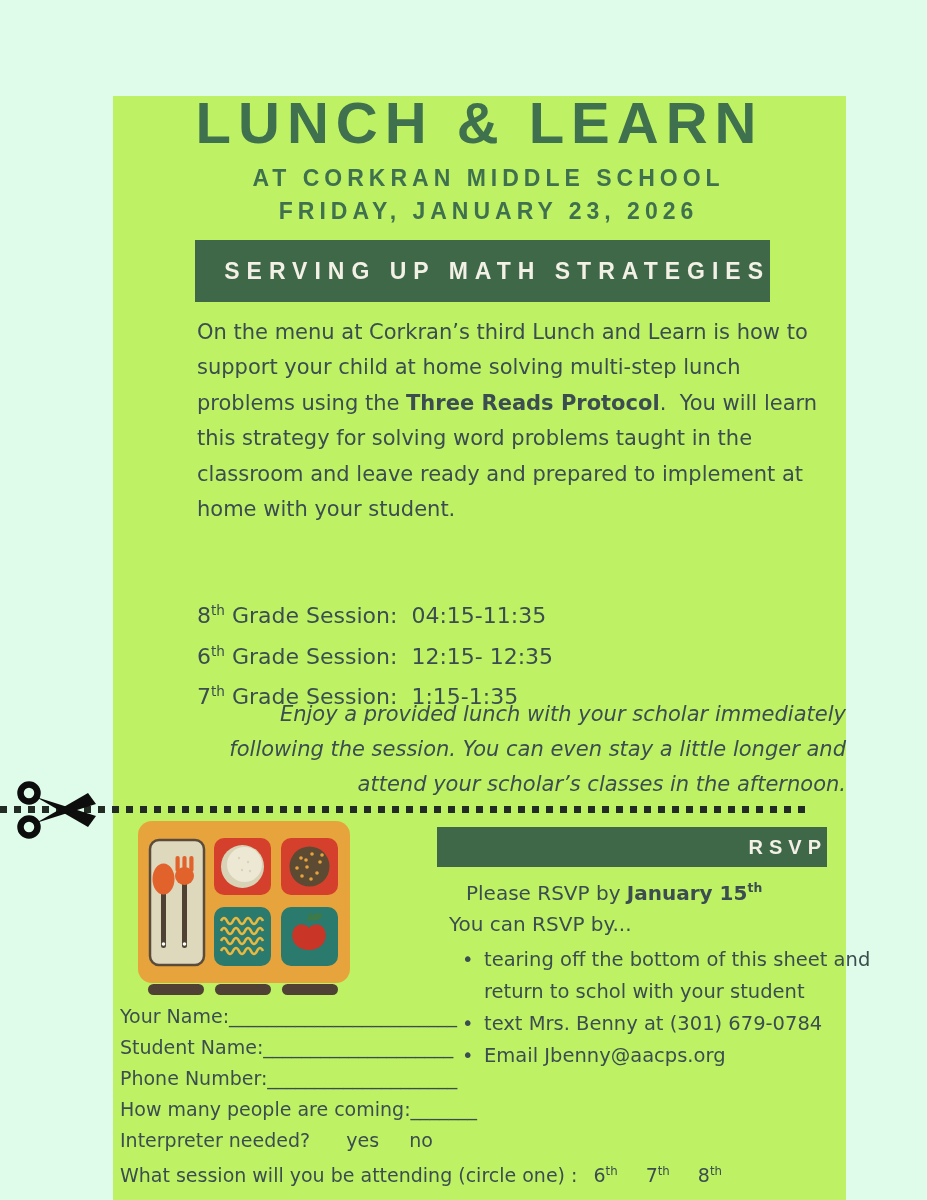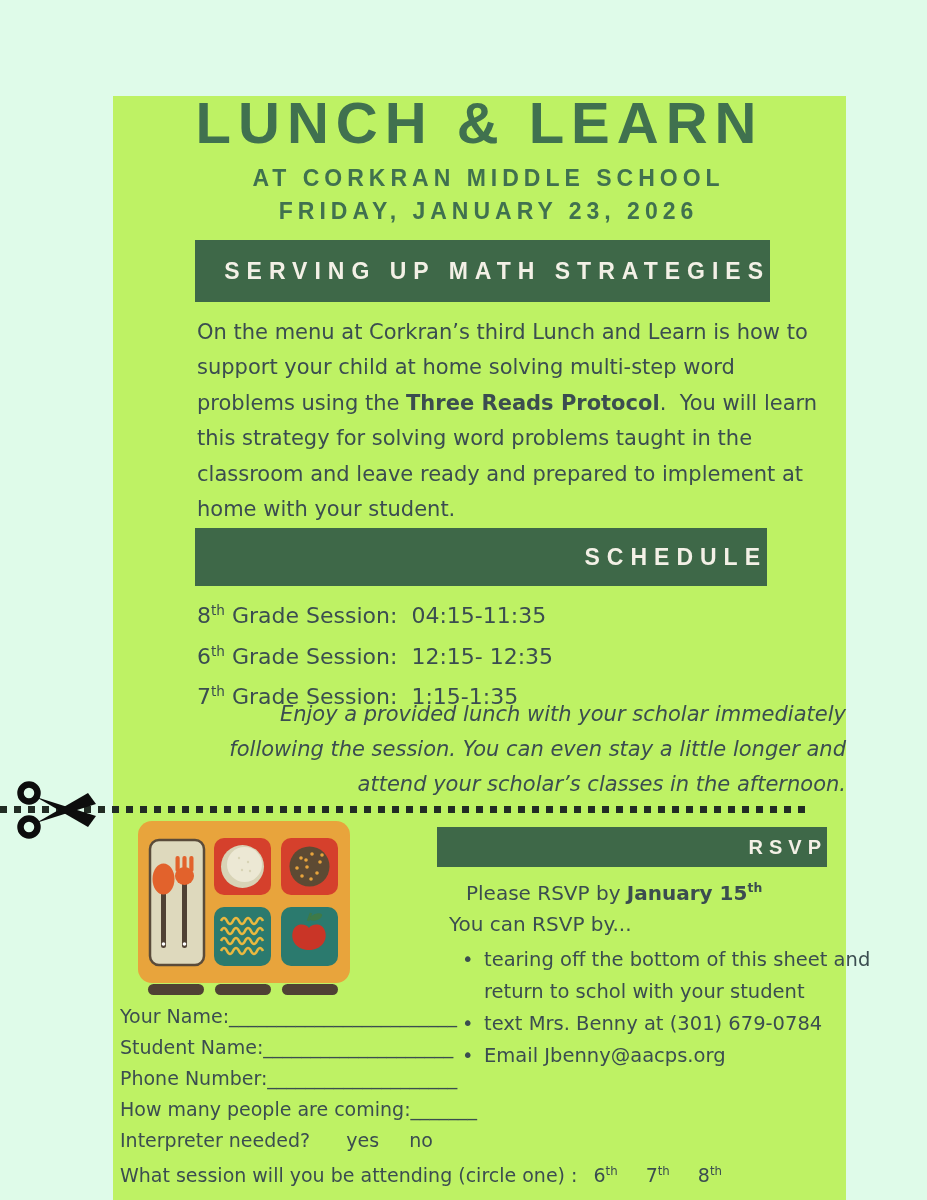--- a/index.html
+++ b/index.html
@@ -65,28 +65,27 @@
 
     <div class="abs subtitle">
       <div class="line">AT CORKRAN MIDDLE SCHOOL</div>
       <div class="line">FRIDAY, JANUARY 23, 2026</div>
     </div>
 
     <div class="abs band band1">SERVING UP MATH STRATEGIES</div>
 
     <div class="abs intro">
       <div class="line">On the menu at Corkran’s third Lunch and Learn is how to</div>
-      <div class="line">support your child at home solving multi-step word</div>
+      <div class="line">support your child at home solving multi-step lunch</div>
       <div class="line"><span>problems using the </span><b>Three Reads Protocol</b><span>.  You will learn</span></div>
       <div class="line">this strategy for solving word problems taught in the</div>
       <div class="line">classroom and leave ready and prepared to implement at</div>
       <div class="line">home with your student.</div>
     </div>
 
-    <div class="abs band band2">SCHEDULE</div>
 
     <div class="abs sched">
       <div class="line"><span>8</span><sup>th</sup><span> Grade Session:  04:15-11:35</span></div>
       <div class="line"><span>6</span><sup>th</sup><span> Grade Session:  12:15- 12:35</span></div>
       <div class="line"><span>7</span><sup>th</sup><span> Grade Session:  1:15-1:35</span></div>
     </div>
 
     <div class="abs note">
       <div class="line">Enjoy a provided lunch with your scholar immediately</div>
       <div class="line">following the session. You can even stay a little longer and</div>

